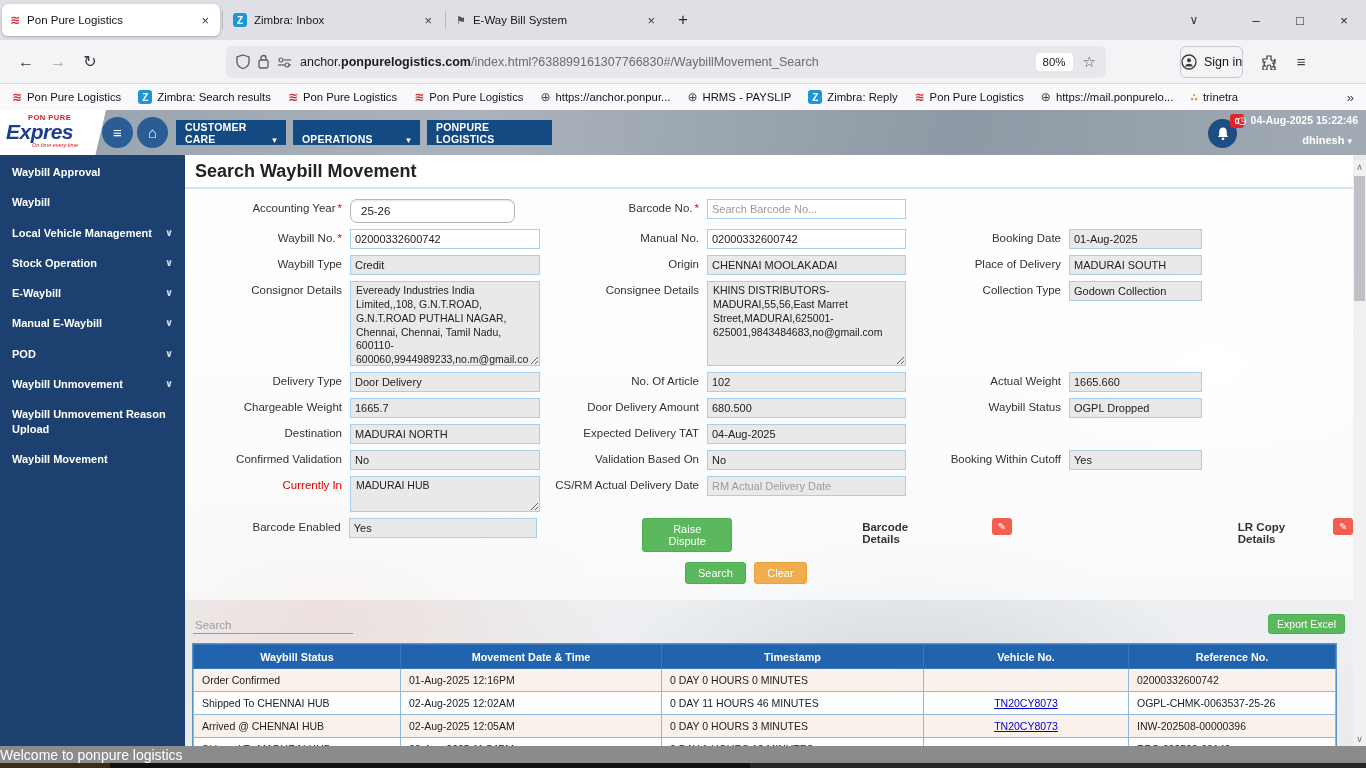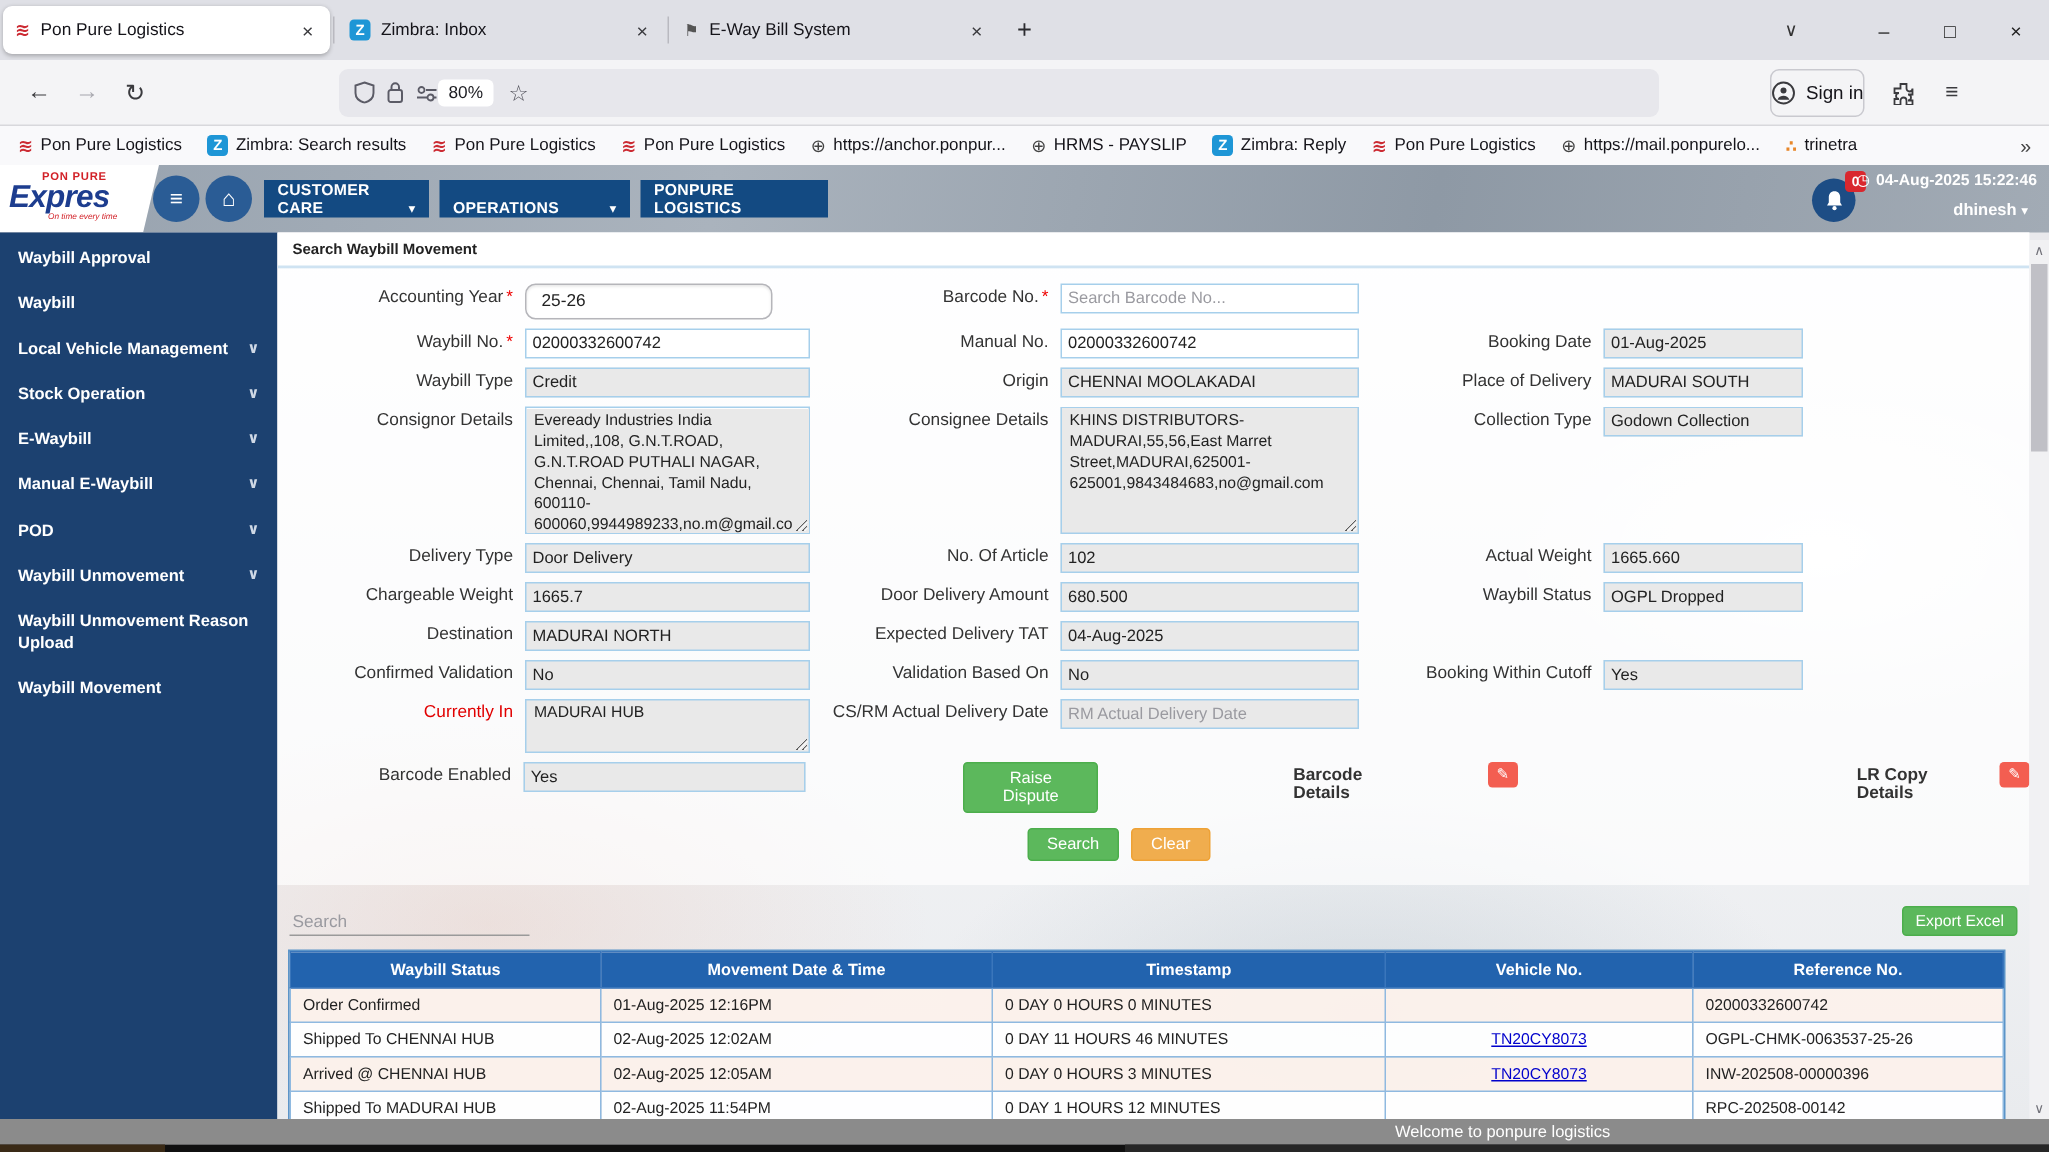--- a/index.html
+++ b/index.html
@@ -68,21 +68,21 @@
   
   #content { position:absolute; top:155px; left:185px; width:1168px; height:591px; background:#f0f2f4; overflow:hidden; }
   #content::before { content:""; position:absolute; inset:0;
      background:
        radial-gradient(ellipse 300px 160px at 88% 36%, rgba(255,255,255,.85), rgba(255,255,255,0) 70%),
        radial-gradient(ellipse 420px 200px at 12% 78%, rgba(233,196,182,.35), rgba(255,255,255,0) 70%),
        radial-gradient(ellipse 420px 200px at 62% 88%, rgba(176,190,200,.4), rgba(255,255,255,0) 70%),
        linear-gradient(#fdfdfe 0%, #f2f3f5 55%, #e9ebee 100%);
   }
   #panel { position:relative; }
-  #page-heading { background:rgba(255,255,255,.96); font-size:10px; font-weight:bold; color:#222; padding:6px 10px 5px; border-bottom:2px solid #cfe3f2; }
+  #page-heading { background:rgba(255,255,255,.96); font-size:18px; font-weight:bold; color:#222; padding:6px 10px 5px; border-bottom:2px solid #cfe3f2; }
   #formwrap { position:relative; background:rgba(255,255,255,.68); padding:10px 0 2px; }
   .frow { display:flex; align-items:flex-start; margin-bottom:6px; padding-left:8px; }
   .lb { width:157px; text-align:right; padding:3px 8px 0 0; font-size:11.5px; color:#333; }
   .lb2 { width:167px; text-align:right; padding:3px 8px 0 0; font-size:11.5px; color:#333; }
   .lb3 { width:163px; text-align:right; padding:3px 8px 0 0; font-size:11.5px; color:#333; }
   .req { color:#e00; margin-left:2px; }
   .red-label { color:#e10000; }
   .fi { height:20px; border:1px solid #a6cfeb; background:#fff; font-size:11px; padding:0 4px; color:#222; font-family:inherit; }
   .fi.ro { background:#e9e9e9; }
   .fi::placeholder, .fta::placeholder, #filter-search::placeholder { color:#9a9aa0; }
@@ -113,21 +113,21 @@
   .td-center { text-align:center; }
   .vlink { color:#0000cc; text-decoration:underline; font-size:10.5px; }
 
   
   #cscroll { position:absolute; top:160px; left:1353px; width:13px; height:586px; background:#f1f1f3; }
   #cscroll .sc-arrow { position:absolute; left:0; width:13px; height:14px; color:#707078; font-size:9px; text-align:center; line-height:14px; }
   #sc-up { top:0; } #sc-down { bottom:0; }
   #sc-thumb { position:absolute; top:16px; left:1px; width:11px; height:125px; background:#c0c0c6; }
 
   
-  #statusbar { position:absolute; top:746px; left:0; width:1366px; height:17px; background:#8b8b8b; color:#fff; font-size:11px; display:flex; align-items:center; padding-left:930px; }
+  #statusbar { position:absolute; top:746px; left:0; width:1366px; height:17px; background:#8b8b8b; color:#fff; font-size:14px; display:flex; align-items:center; }
   #bottomstrip { position:absolute; top:763px; left:0; width:1366px; height:5px; background:#101010; }
   #bottomstrip .seg1 { position:absolute; left:0; width:110px; height:5px; background:#3a2a16; }
   #bottomstrip .seg2 { position:absolute; left:750px; width:616px; height:5px; background:#262626; }
 </style>
 </head>
 <body>
 
 <div id="tabbar">
   <div class="tab active">
     <span class="ico-pp">≋</span>
@@ -166,20 +166,21 @@
     <svg width="11" height="15" viewBox="0 0 11 15" style="margin-left:8px">
         <rect x="1" y="6" width="9" height="8" rx="1.5" fill="none" stroke="#5b5b66" stroke-width="1.3"></rect>
         <path d="M3 6 V4 a2.5 2.5 0 0 1 5 0 V6" fill="none" stroke="#5b5b66" stroke-width="1.3"></path>
       </svg>
     <svg width="15" height="12" viewBox="0 0 15 12" style="margin-left:8px">
         <circle cx="4" cy="4" r="2" fill="none" stroke="#5b5b66" stroke-width="1.2"></circle>
         <line x1="7" y1="4" x2="14" y2="4" stroke="#5b5b66" stroke-width="1.2"></line>
         <line x1="1" y1="9" x2="14" y2="9" stroke="#5b5b66" stroke-width="1.2"></line>
         <circle cx="10" cy="9" r="2" fill="#e7e7ec" stroke="#5b5b66" stroke-width="1.2"></circle>
       </svg>
+    <span class="url-text"><span class="host-pre">anchor.</span><span class="host">ponpurelogistics.com</span><span>/index.html?638899161307766830#/WaybillMovement_Search</span></span>
     <span class="zoom-chip">80%</span>
     <span class="star">☆</span>
   </div>
   <div id="signin">
     <svg width="16" height="16" viewBox="0 0 16 16">
         <circle cx="8" cy="8" r="7" fill="none" stroke="#3a3a3e" stroke-width="1.3"></circle>
         <circle cx="8" cy="6.3" r="2" fill="#3a3a3e"></circle>
         <path d="M4 12.5 C4.8 10.5 6.2 9.8 8 9.8 C9.8 9.8 11.2 10.5 12 12.5" fill="#3a3a3e"></path>
       </svg>
     <span>Sign in</span>

